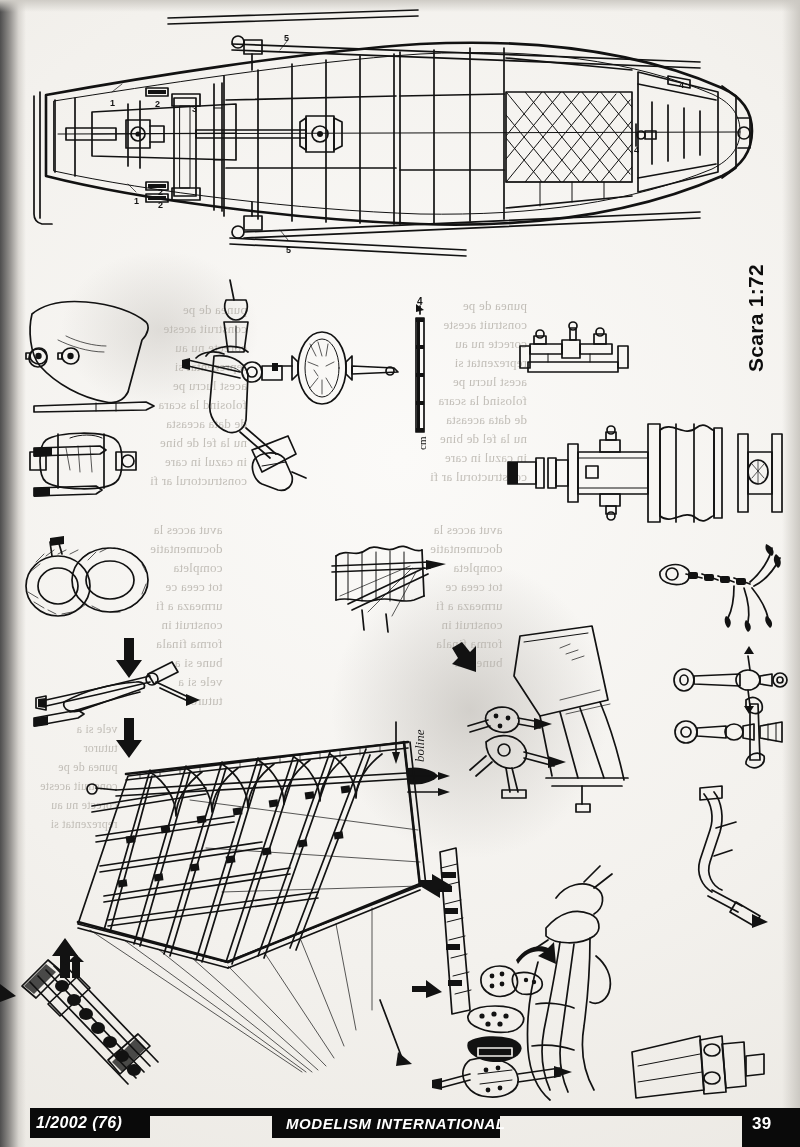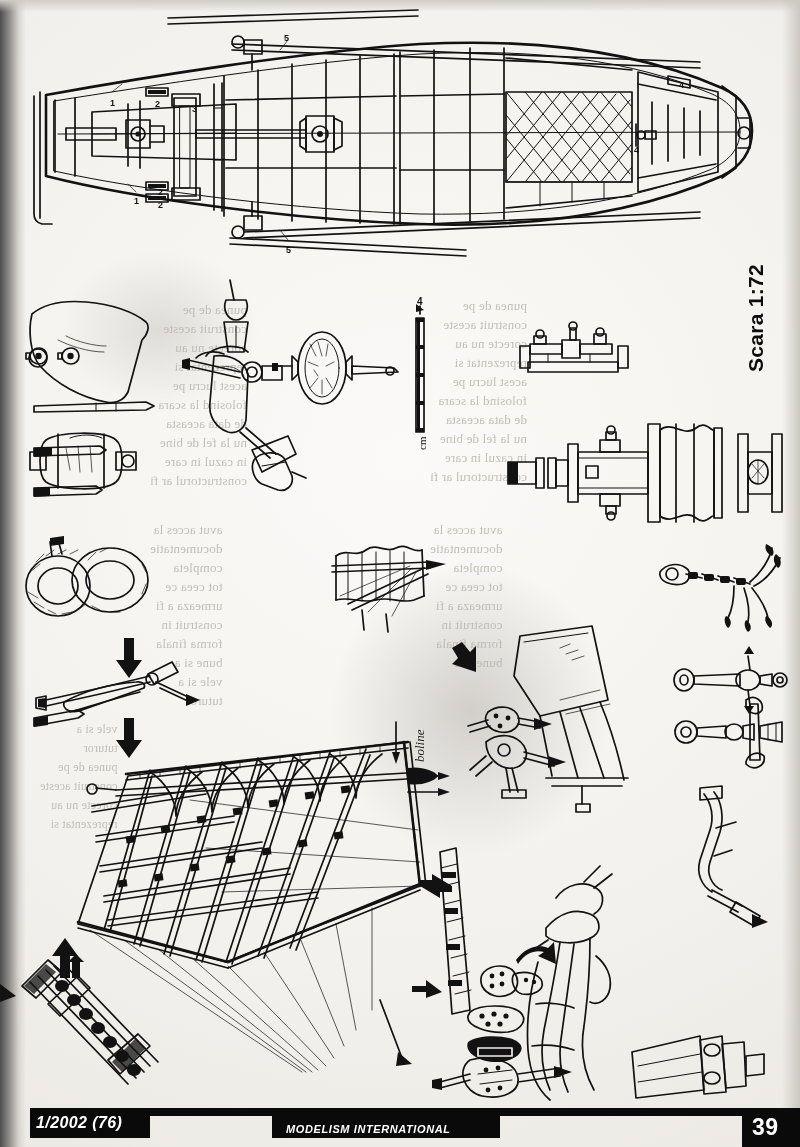--- a/index.html
+++ b/index.html
@@ -76,22 +76,22 @@
   .fbar{position:absolute;background:#0a0a0a;}
   #f-left{left:30px;top:18px;width:120px;height:30px;}
   #f-rule{left:30px;top:18px;width:740px;height:8px;}
   #f-mid{left:272px;top:18px;width:228px;height:30px;}
   #f-right{left:742px;top:18px;width:58px;height:39px;}
   .ftext{
     position:absolute;color:#fff;font-family:"Liberation Sans",sans-serif;
     font-weight:700;font-style:italic;letter-spacing:.4px;
   }
   #issue-text{left:36px;top:24px;font-size:16px;}
-  #title-text{left:286px;top:25px;font-size:11px;letter-spacing:.6px;margin-top:8px;}
-  #page-text{left:752px;top:24px;font-size:23px;font-style:normal;}
+  #title-text{left:286px;top:25px;font-size:15px;letter-spacing:.6px;}
+  #page-text{left:752px;top:24px;font-size:17px;font-style:normal;}
 </style>
 </head>
 <body>
 
 <div id="page">
   <div id="paper"></div>
 
   <div id="bleedwrap">
       <div class="bleed" style="left: 150px; top: 300px; font-size: 13px;">punea de pe
 construit aceste

